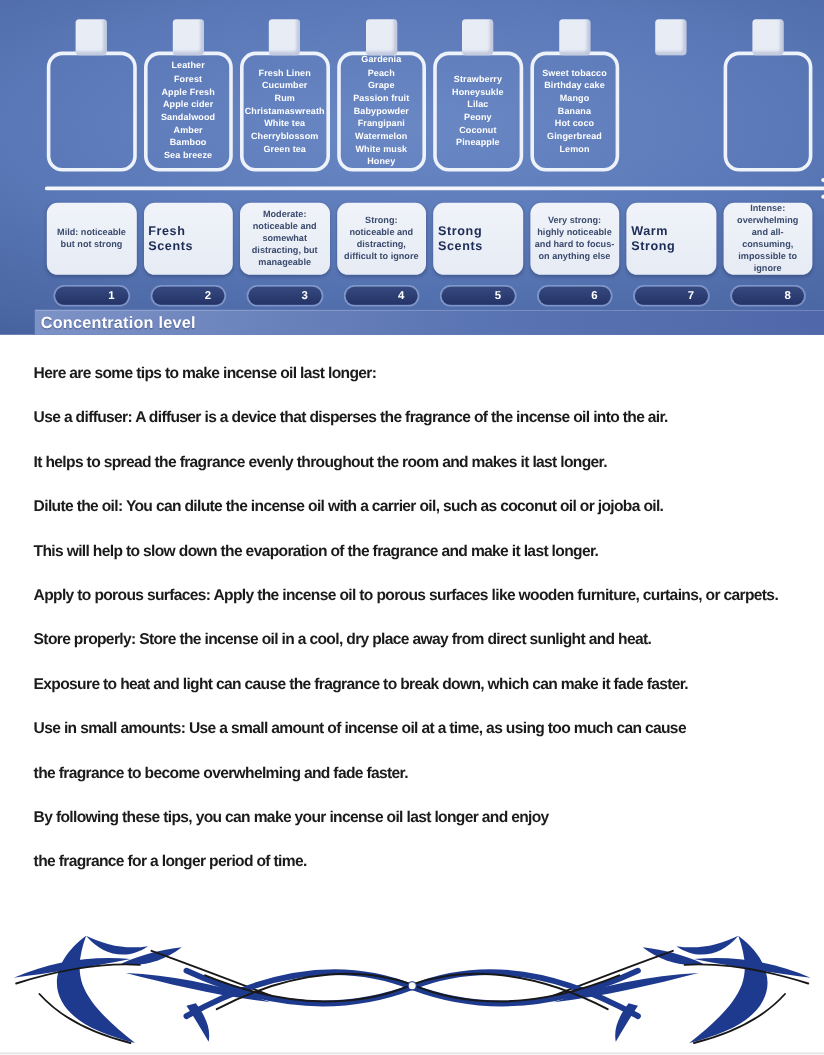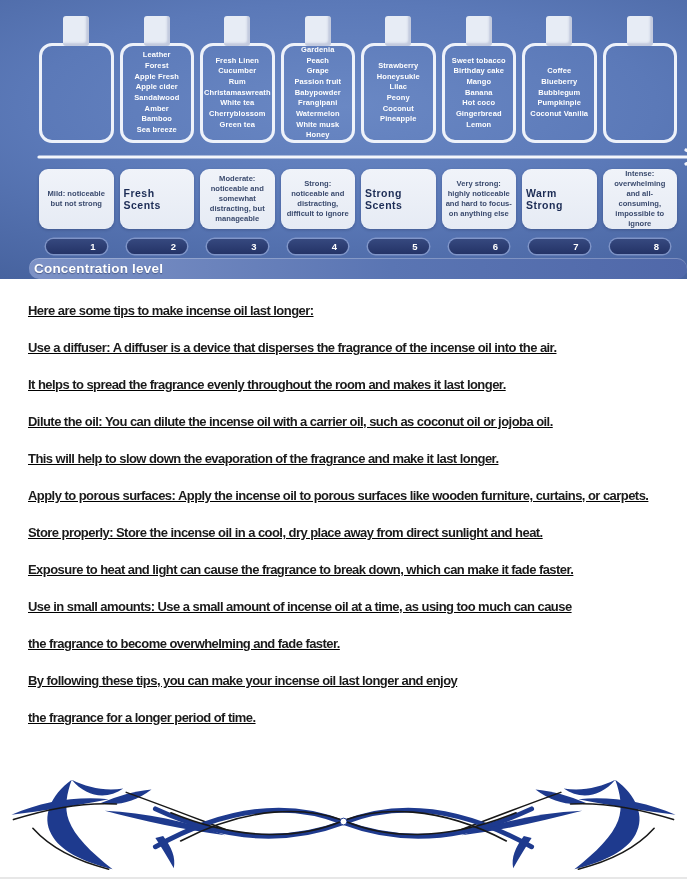--- a/index.html
+++ b/index.html
@@ -47,26 +47,25 @@
     height:15px;margin:0 7px;border-radius:8px;
     background:linear-gradient(180deg,#36497f,#243367);
     box-shadow:0 0 0 1.5px rgba(165,180,222,.55);
     display:flex;align-items:center;justify-content:flex-end;padding-right:11px;
   }
   .pill-num{color:#fff;font-size:9.5px;font-weight:bold;}
   .strip{
     margin-top:auto;height:21px;display:flex;align-items:center;padding-left:5px;
     background:linear-gradient(90deg,#7d92c6 0%,#5a75b3 55%,#5068a9 100%);
     box-shadow:inset 0 1px 0 rgba(255,255,255,.25);
-    border-radius:10px;
   }
   .strip-label{color:#fff;font-weight:bold;font-size:13.5px;letter-spacing:.2px;text-shadow:0 1px 1px rgba(20,30,70,.45);}
 
   
-  .tips{padding:22px 0 0 28px;text-decoration:underline;}
+  .tips{padding:22px 0 0 28px;}
   .tip-line{
     margin:0 0 17px;line-height:20px;font-size:13px;font-weight:bold;
     letter-spacing:-0.55px;color:var(--text-black);white-space:nowrap;
   }
 
   
   .flourish{position:absolute;left:0;bottom:4px;width:687px;line-height:0;}
   .fl-fill{fill:var(--fl-blue);}
   .fl-rib{stroke:var(--fl-blue);fill:none;stroke-linecap:round;}
   .fl-line{stroke:#181818;fill:none;stroke-linecap:round;}
@@ -139,27 +138,20 @@
             <div class="scent">Sweet tobacco</div>
             <div class="scent">Birthday cake</div>
             <div class="scent">Mango</div>
             <div class="scent">Banana</div>
             <div class="scent">Hot coco</div>
             <div class="scent">Gingerbread Lemon</div>
           </div>
         </div>
         <div class="bottle">
           <div class="cap"></div>
-          <div class="bbody">
-            <div class="scent">Coffee</div>
-            <div class="scent">Blueberry</div>
-            <div class="scent">Bubblegum</div>
-            <div class="scent">Pumpkinpie</div>
-            <div class="scent">Coconut Vanilla</div>
-          </div>
         </div>
         <div class="bottle">
           <div class="cap"></div>
           <div class="bbody"></div>
         </div>
       </div>
 
     <div class="arrow-row">
       <svg width="671" height="18" viewBox="0 0 671 18">
         <line x1="2" y1="9" x2="652" y2="9" stroke="#f4f6fb" stroke-width="3.2" stroke-linecap="round"></line>

